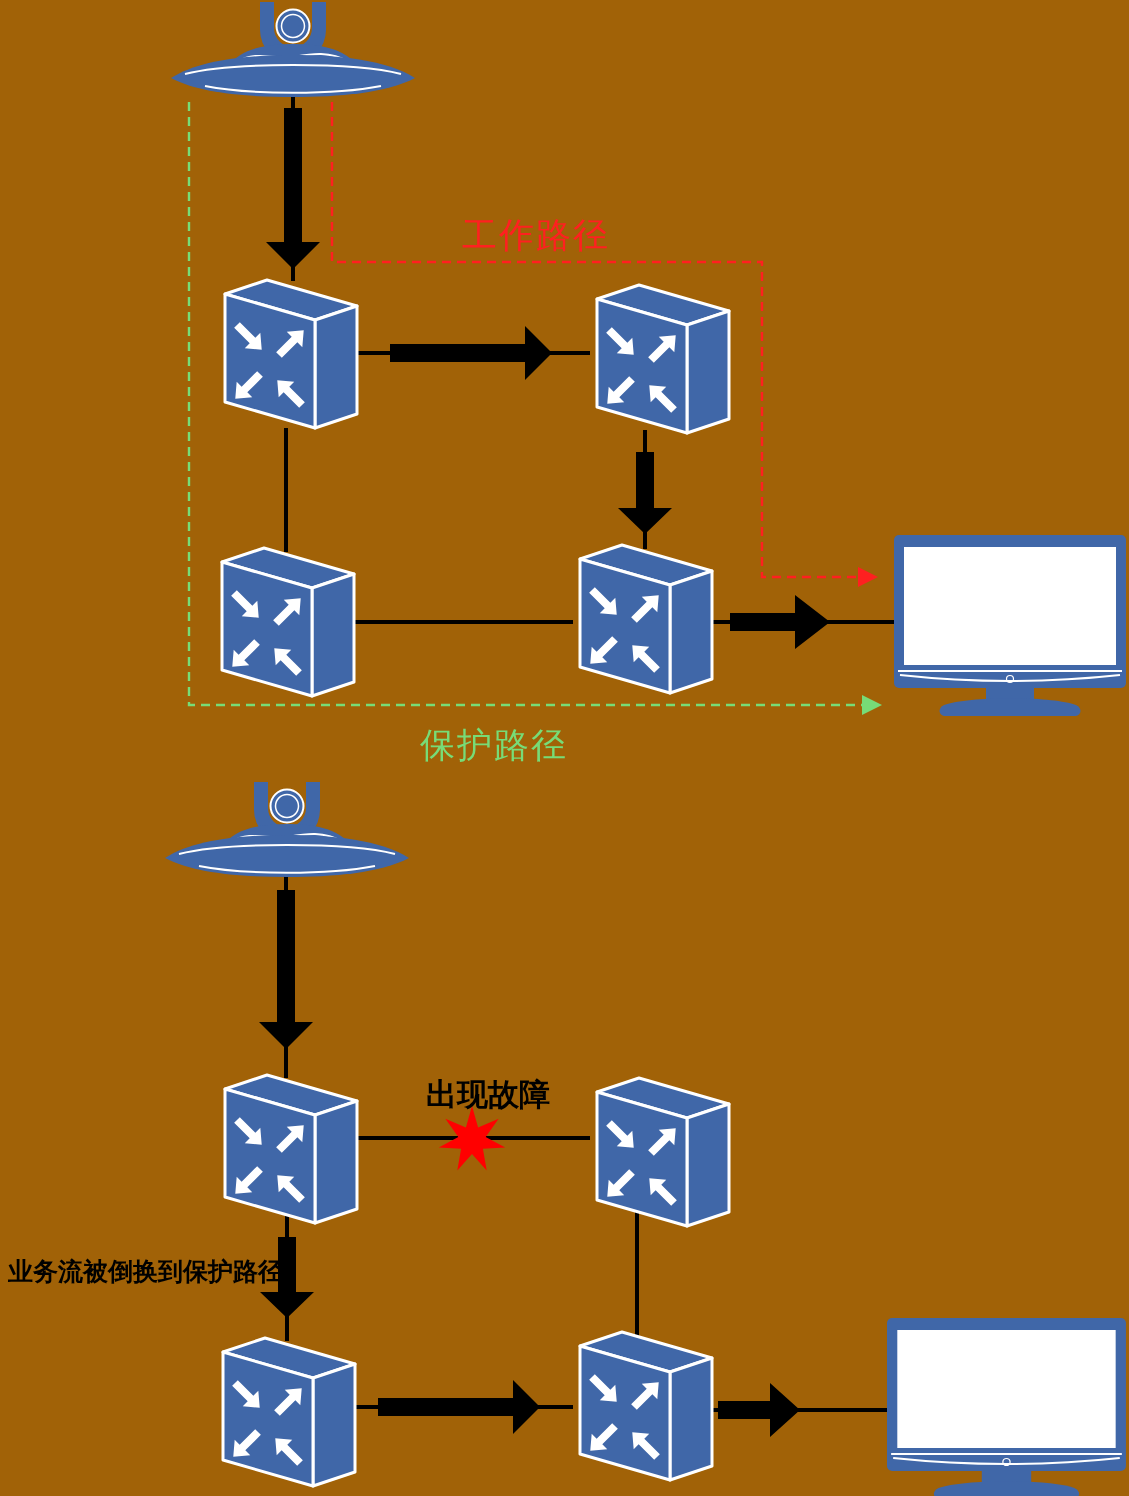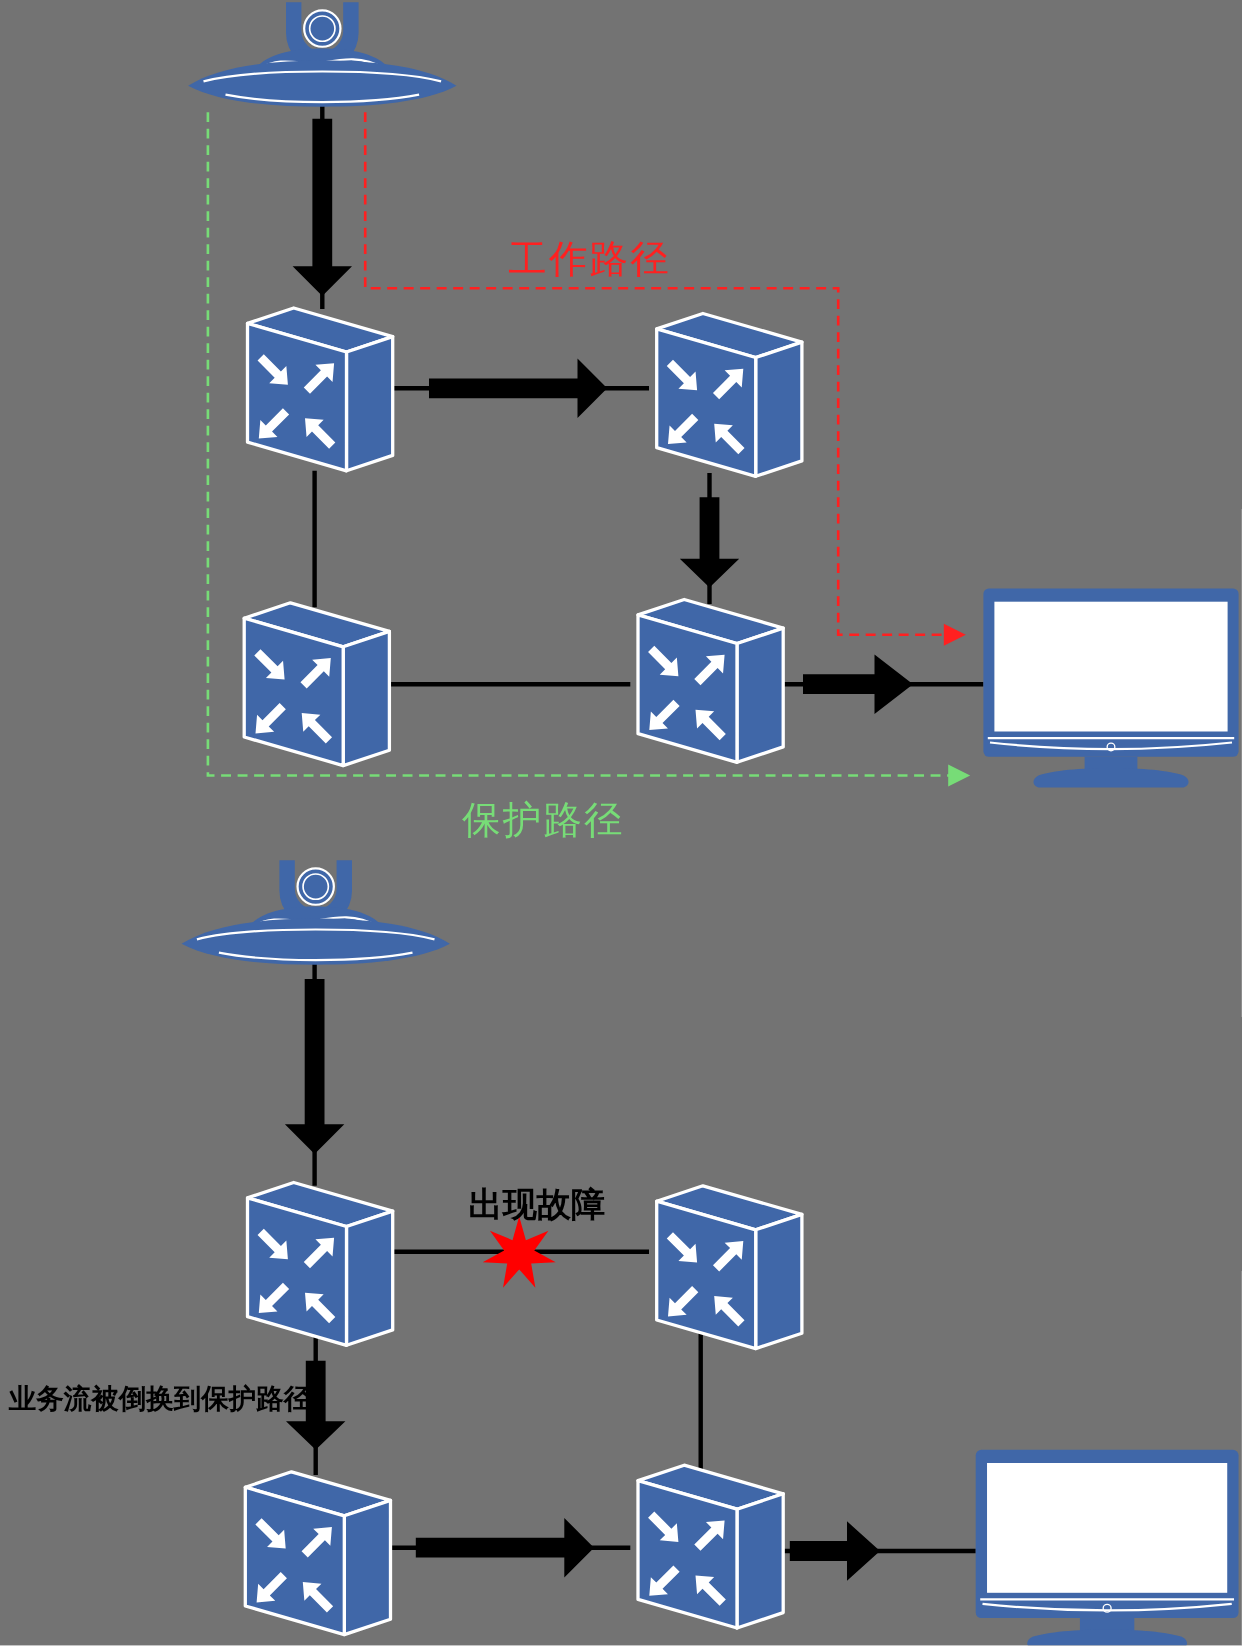--- a/index.html
+++ b/index.html
@@ -1,16 +1,16 @@
 <!DOCTYPE html>
 <html><head>
 <meta charset="utf-8">
 <style>
   html,body{margin:0;padding:0;background:#ffffff;}
-  #stage{position:relative;width:1129px;height:1496px;background:#737373;overflow:hidden;
+  #stage{position:relative;width:1129px;height:1496px;background:#a16207;overflow:hidden;
          font-family:"DejaVu Serif", serif;}
   svg{display:block;}
   .thin-link{stroke:#000000;stroke-width:4;fill:none;}
   .flow-arrow{fill:#000000;stroke:none;}
   .dash{fill:none;stroke-width:2.4;stroke-dasharray:9 6;}
   .face{stroke:#ffffff;stroke-width:3;stroke-linejoin:round;}
   .wline{fill:none;stroke:#ffffff;stroke-width:2;}
   .lbl{font-family:"DejaVu Serif", serif;}
   .lbl-path{font-size:35px;letter-spacing:2px;}
   .lbl-black{font-weight:bold;fill:#000000;}

